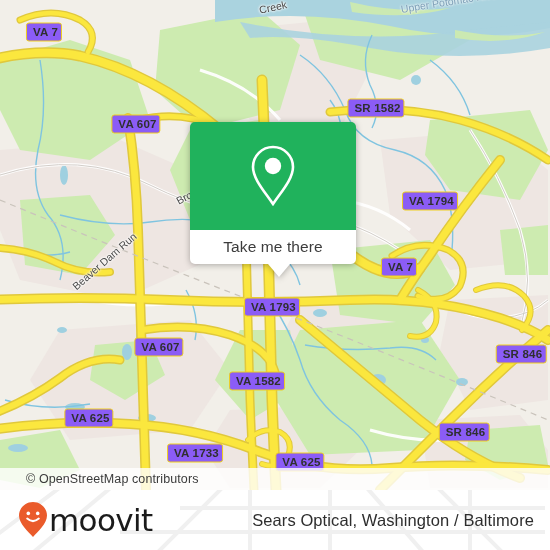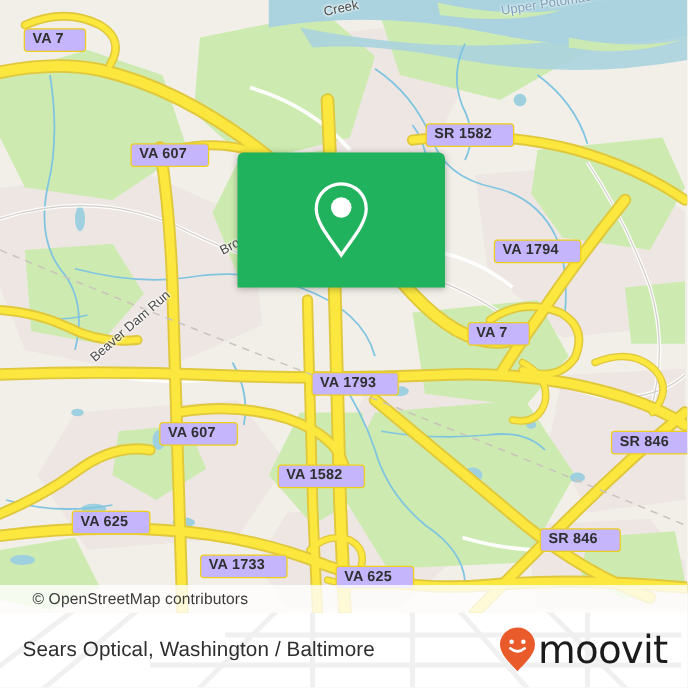--- a/index.html
+++ b/index.html
@@ -70,23 +70,23 @@
   }
   #brand{display:flex;align-items:center;gap:1px;}
   #brand .word{
     font-size:31px;color:#1b1b1b;letter-spacing:-.6px;line-height:1;
     font-family:"DejaVu Sans", sans-serif;font-weight:400;
   }
 
   
   .shield{
     position:absolute;transform:translate(-50%,-50%);
-    background:#c4b5fd;border:1.6px solid #f0cf1b;border-radius:3px;
+    background:#8b5cf6;border:1.6px solid #f0cf1b;border-radius:3px;
     color:#2f2f2f;font-size:11.5px;font-weight:bold;
-    padding:2px 17px 3px 6px;white-space:nowrap;letter-spacing:.2px;
+    padding:2px 3px 3px 6px;white-space:nowrap;letter-spacing:.2px;
     z-index:20;font-family:"Liberation Sans", sans-serif;
   }
   .maplabel{
     position:absolute;transform-origin:left top;
     color:#4a4a4a;font-size:10.5px;white-space:nowrap;z-index:18;
     text-shadow:0 0 3px #fff,0 0 3px #fff,0 0 2px #fff;
   }
   .waterlabel{
     position:absolute;transform-origin:left top;
     color:#7d9fb7;font-size:10.5px;white-space:nowrap;z-index:18;
@@ -264,65 +264,69 @@
 
     <div class="maplabel" style="left:70px;top:283px;transform:rotate(-41deg);">Beaver Dam Run</div>
 
     <div class="maplabel" style="left:174px;top:196px;transform:rotate(-28deg);">Bro</div>
 
     <div class="shield" style="left:44px;top:32px;">VA 7</div>
     <div class="shield" style="left:136px;top:124px;">VA 607</div>
     <div class="shield" style="left:376px;top:108px;">SR 1582</div>
     <div class="shield" style="left:430px;top:201px;">VA 1794</div>
     <div class="shield" style="left:399px;top:267px;">VA 7</div>
-    <div class="shield" style="left:284px;top:307px;">VA 1793</div>
+    <div class="shield" style="left:272px;top:307px;">VA 1793</div>
     <div class="shield" style="left:159px;top:347px;">VA 607</div>
     <div class="shield" style="left:521px;top:354px;">SR 846</div>
     <div class="shield" style="left:257px;top:381px;">VA 1582</div>
     <div class="shield" style="left:89px;top:418px;">VA 625</div>
     <div class="shield" style="left:464px;top:432px;">SR 846</div>
     <div class="shield" style="left:195px;top:453px;">VA 1733</div>
     <div class="shield" style="left:300px;top:462px;">VA 625</div>
 
     <div id="attrib">
       <span>© OpenStreetMap contributors</span>
     </div>
   </div>
 
   <div id="card">
     <div id="card-head">
       <svg width="54" height="66" viewBox="0 0 54 66">
         <path d="M27 4 C16 4 7 12.8 7 24 C7 36 19 49 27 61 C35 49 47 36 47 24 C47 12.8 38 4 27 4 Z" fill="none" stroke="#ffffff" stroke-width="2.6"></path>
         <circle cx="27" cy="23" r="8.2" fill="#ffffff"></circle>
       </svg>
+    </div>
+    <div id="card-foot">
+      <span class="label">Take me there</span>
+      <div id="card-tip"></div>
     </div>
   </div>
 
   <div id="bottom">
     <svg class="bgart" viewBox="0 0 550 60">
       <g stroke="#f0f0f0" stroke-width="4" fill="none">
         <path d="M-10,50 L70,-10"></path>
         <path d="M30,65 L120,-10"></path>
         <path d="M150,70 L230,-10"></path>
         <path d="M250,-10 L250,70"></path>
         <path d="M330,-10 L330,70"></path>
         <path d="M360,-10 L430,70"></path>
         <path d="M430,-10 L510,70"></path>
         <path d="M180,18 L545,18"></path>
         <path d="M120,42 L545,42"></path>
         <path d="M470,-10 L470,70"></path>
       </g>
     </svg>
     <div class="row">
-      <div id="place-title">Sears Optical, Washington / Baltimore</div>
       <div id="brand">
         <svg width="30" height="38" viewBox="0 0 30 38">
           <path d="M15 1 C7.3 1 1 7.1 1 14.6 C1 23 10.2 30.5 15 36 C19.8 30.5 29 23 29 14.6 C29 7.1 22.7 1 15 1 Z" fill="#ea5b2b"></path>
           <circle cx="10.3" cy="12.4" r="1.8" fill="#ffffff"></circle>
           <circle cx="19.7" cy="12.4" r="1.8" fill="#ffffff"></circle>
           <path d="M9.2 17.6 Q15 22.6 20.8 17.6" fill="none" stroke="#ffffff" stroke-width="2" stroke-linecap="round"></path>
         </svg>
         <span class="word">moovit</span>
       </div>
+      <div id="place-title">Sears Optical, Washington / Baltimore</div>
     </div>
   </div>
 
 </div>
 
 </body></html>

